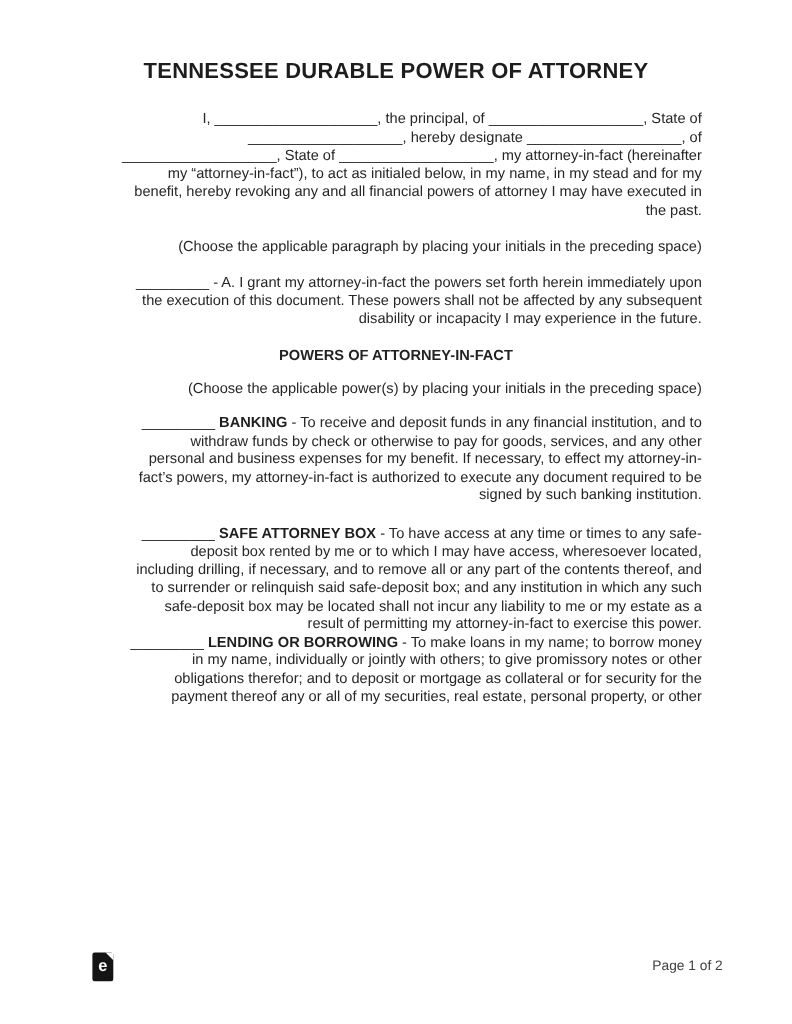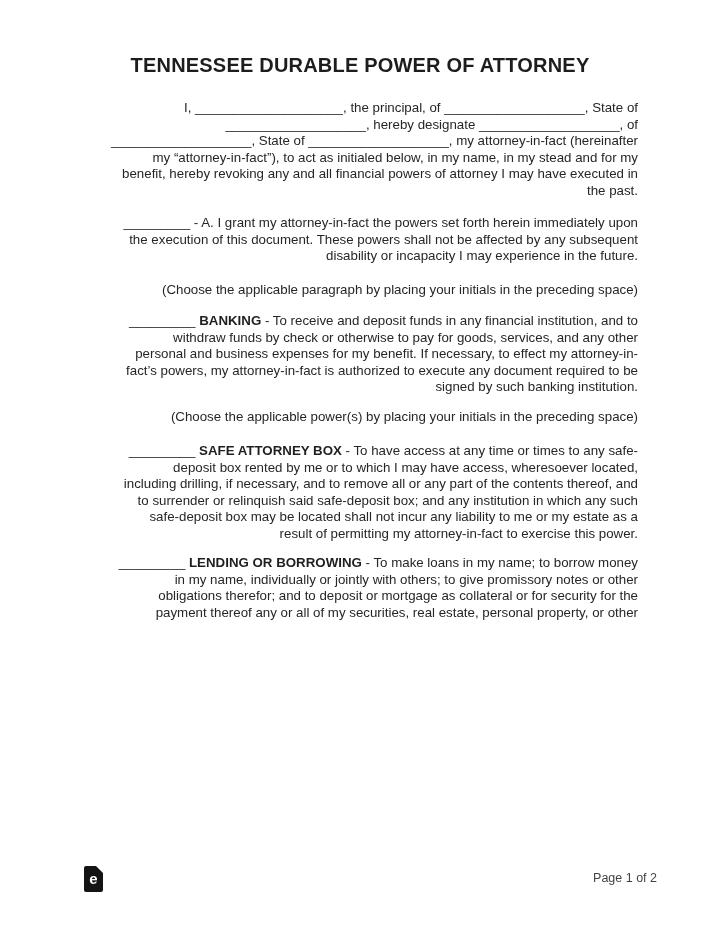--- a/index.html
+++ b/index.html
@@ -79,46 +79,47 @@
     <h1 class="title">TENNESSEE DURABLE POWER OF ATTORNEY</h1>
 
     <p class="pre" style="margin-top:23px">I, ____________________, the principal, of ___________________, State of
 ___________________, hereby designate ___________________, of
 ___________________, State of ___________________, my attorney-in-fact (hereinafter
 my “attorney-in-fact”), to act as initialed below, in my name, in my stead and for my
 benefit, hereby revoking any and all financial powers of attorney I may have executed in
 the past.</p>
 
 
+    <p class="pre" style="margin-top:17px">(Choose the applicable paragraph by placing your initials in the preceding space)</p>
+
     <p class="pre" style="margin-top:16px">_________ - A. I grant my attorney-in-fact the powers set forth herein immediately upon
 the execution of this document. These powers shall not be affected by any subsequent
 disability or incapacity I may experience in the future.</p>
 
-    <p class="pre" style="margin-top:17px">(Choose the applicable paragraph by placing your initials in the preceding space)</p>
 
 
+    <h2 class="heading" style="margin-top:17px">POWERS OF ATTORNEY-IN-FACT</h2>
 
 
+    <p class="pre" style="margin-top:13px">(Choose the applicable power(s) by placing your initials in the preceding space)</p>
 
     <p class="pre" style="margin-top:15px"><span>_________ </span><b>BANKING</b><span> - To receive and deposit funds in any financial institution, and to
 withdraw funds by check or otherwise to pay for goods, services, and any other
 personal and business expenses for my benefit. If necessary, to effect my attorney-in-
 fact’s powers, my attorney-in-fact is authorized to execute any document required to be
 signed by such banking institution.</span></p>
-
-    <p class="pre" style="margin-top:13px">(Choose the applicable power(s) by placing your initials in the preceding space)</p>
 
     <p class="pre" style="margin-top:18px"><span>_________ </span><b>SAFE ATTORNEY BOX</b><span> - To have access at any time or times to any safe-
 deposit box rented by me or to which I may have access, wheresoever located,
 including drilling, if necessary, and to remove all or any part of the contents thereof, and
 to surrender or relinquish said safe-deposit box; and any institution in which any such
 safe-deposit box may be located shall not incur any liability to me or my estate as a
 result of permitting my attorney-in-fact to exercise this power.</span></p>
 
-    <p class="pre" style="margin-top:13px"><span>_________ </span><b>LENDING OR BORROWING</b><span> - To make loans in my name; to borrow money
+    <p class="pre" style=""><span>_________ </span><b>LENDING OR BORROWING</b><span> - To make loans in my name; to borrow money
 in my name, individually or jointly with others; to give promissory notes or other
 obligations therefor; and to deposit or mortgage as collateral or for security for the
 payment thereof any or all of my securities, real estate, personal property, or other</span></p>
 
   </div>
 
   <div class="footer-logo">
     <span class="logo-e">e</span>
     <span class="fold"></span>
   </div>

